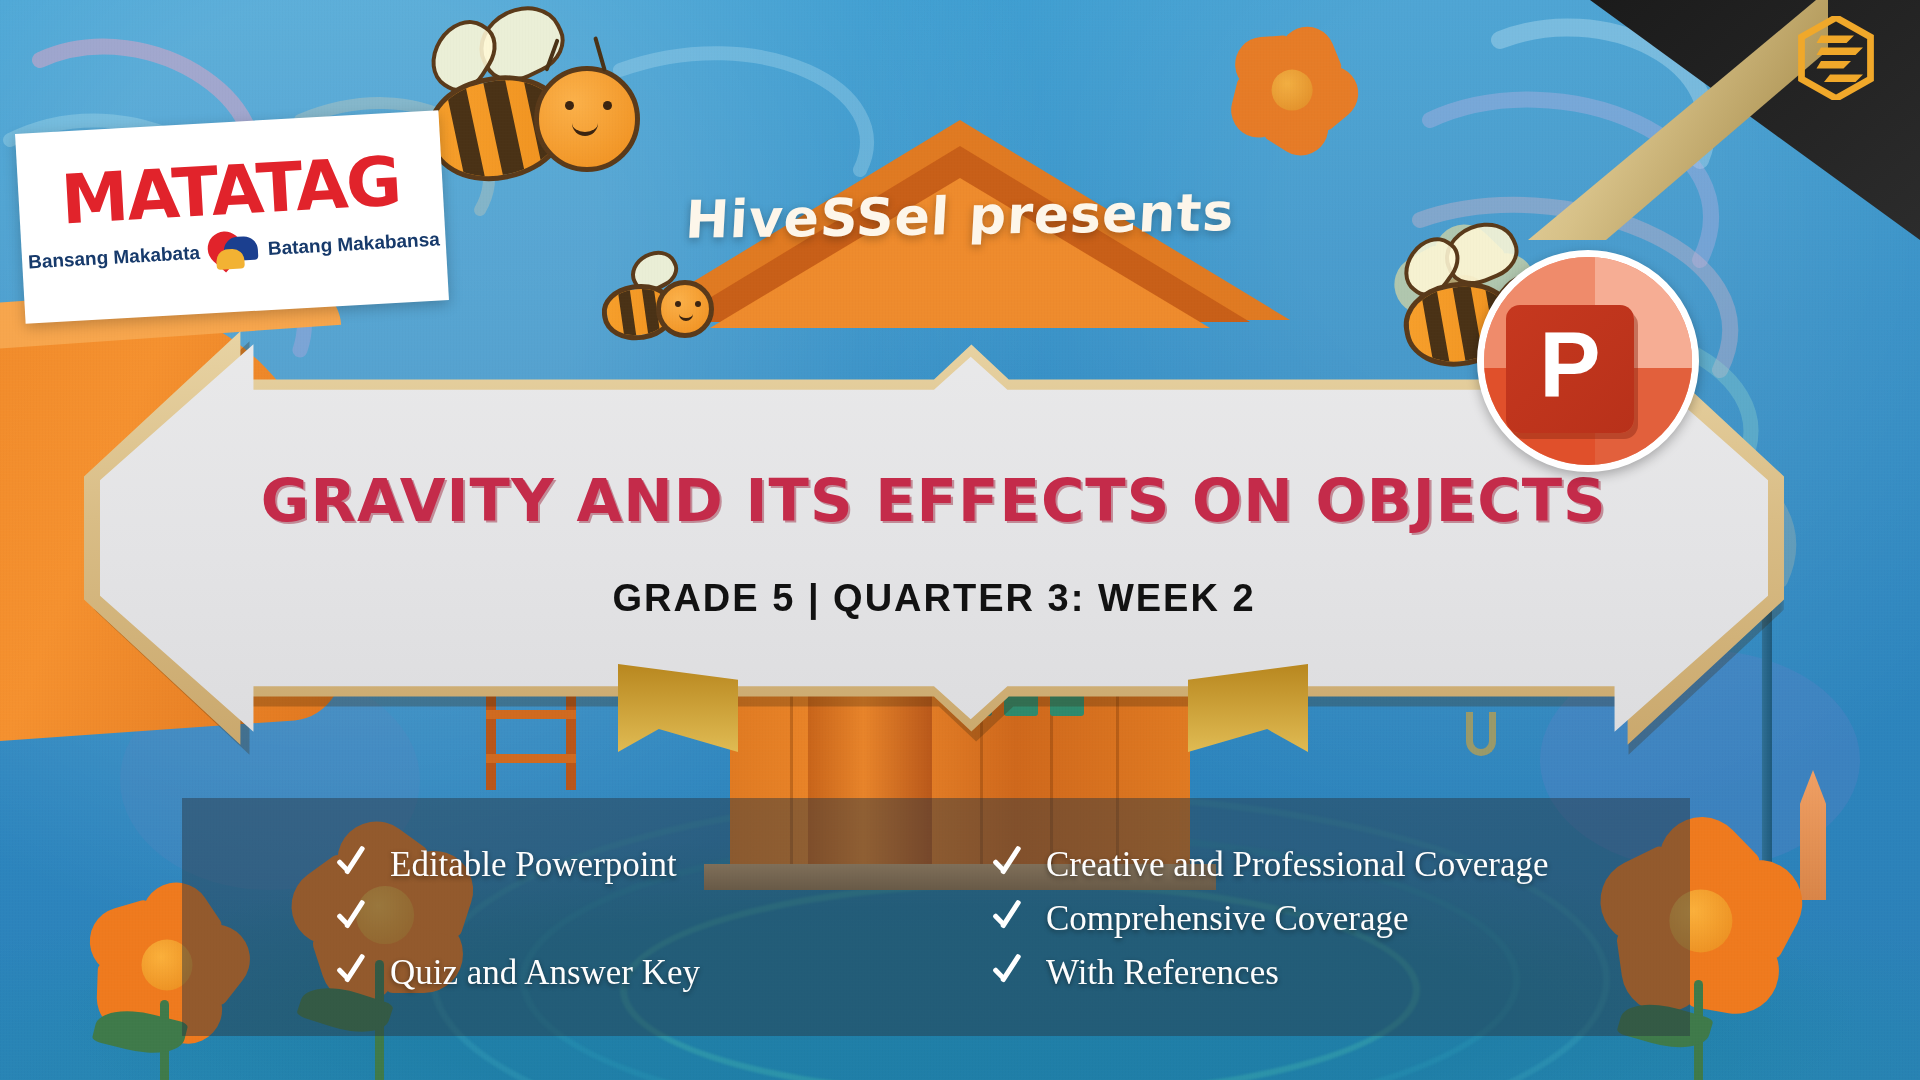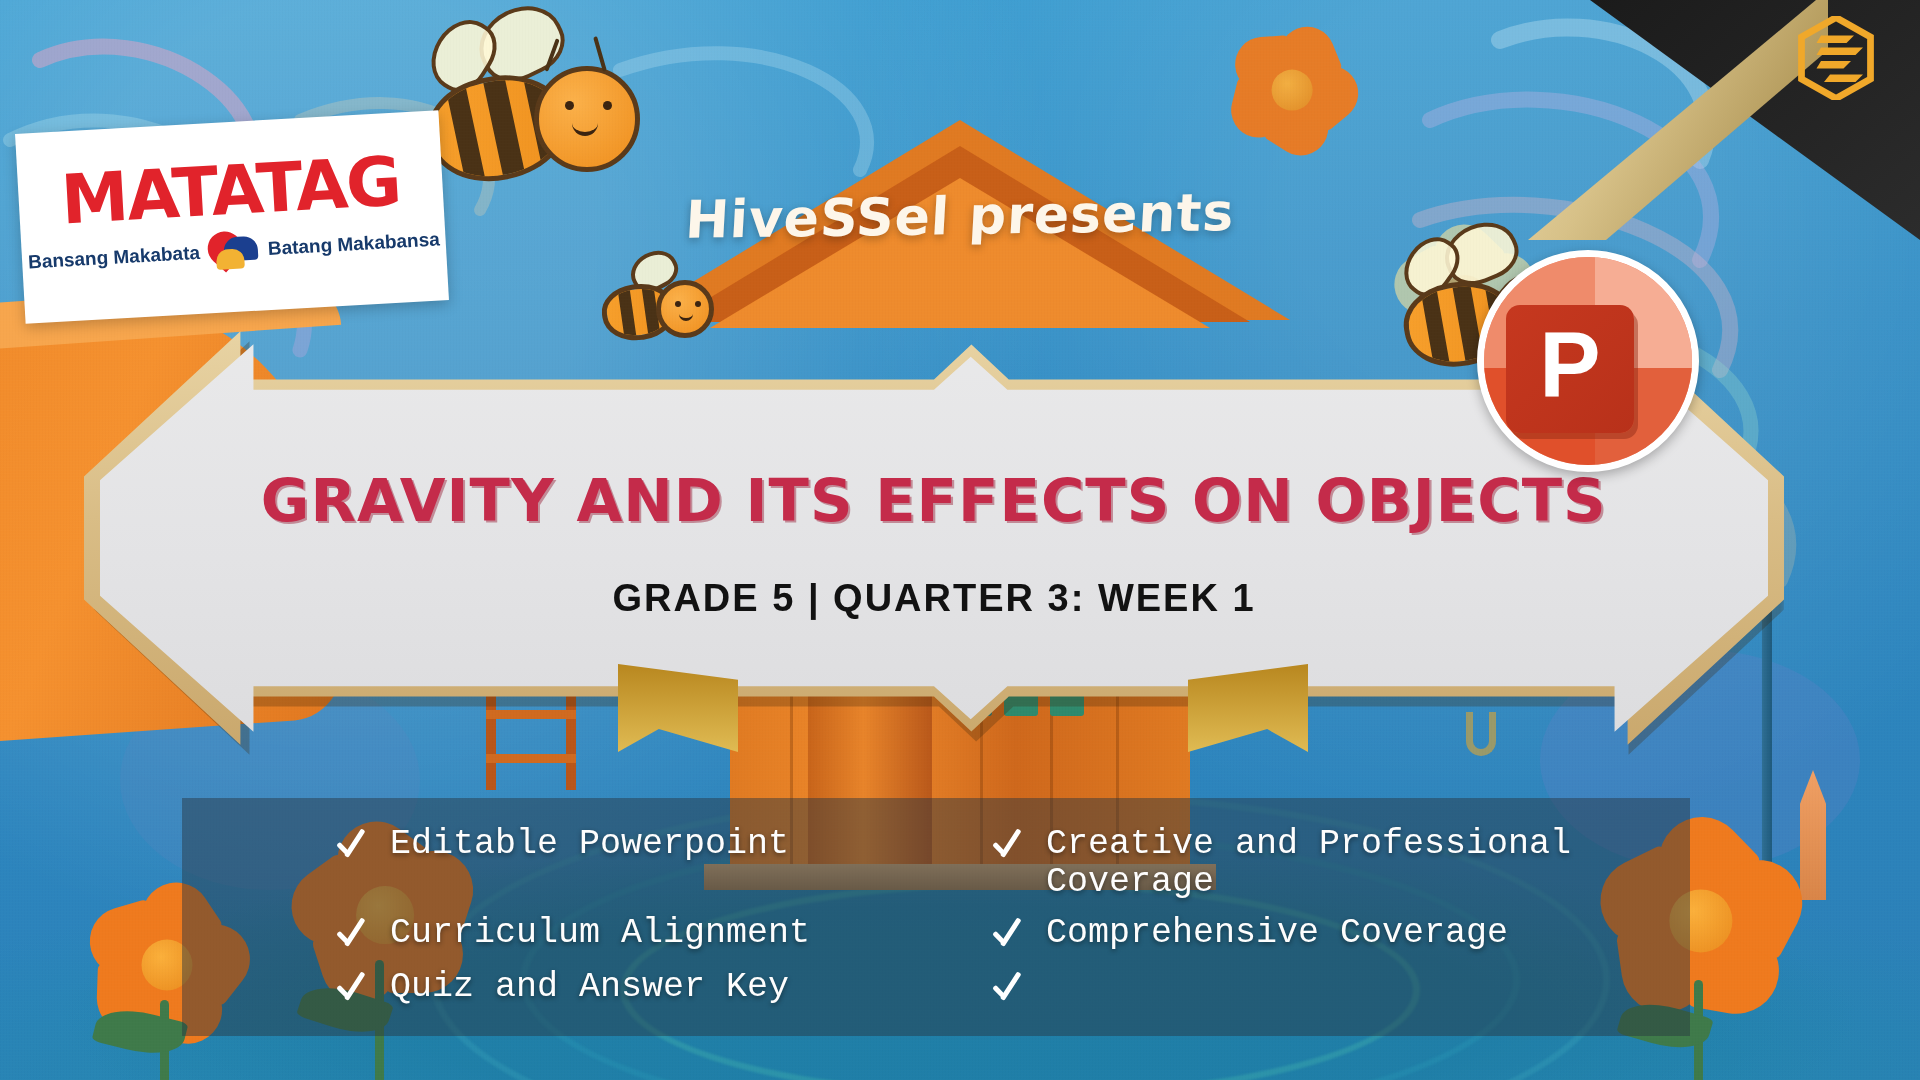--- a/index.html
+++ b/index.html
@@ -222,23 +222,23 @@
   }
 
   
   .features{
     position:absolute; left:182px; top:798px; width:1508px; height:238px;
     background:rgba(40,52,64,.46);
     display:grid; grid-template-columns:1fr 1fr; align-content:center;
     padding:14px 46px 14px 150px; row-gap:12px;
   }
   .feat{
-    display:flex; align-items:flex-start; gap:16px;
+    display:flex; align-items:flex-end; gap:16px;
     font-size:35px; color:#fdfdfd;
-    font-family:Liberation Mono, monospace;
+    font-family:Liberation Serif, serif;
     text-shadow:0 2px 5px rgba(0,0,0,.45);
     line-height:1.1;
   }
   .check{
     flex:none; width:42px; height:42px; position:relative;
   }
   .check::before{
     content:""; position:absolute; left:6px; top:16px;
     width:14px; height:5px; background:#fff; border-radius:2px;
     transform:rotate(46deg); transform-origin:left center;
@@ -484,52 +484,52 @@
       <span>Batang Makabansa</span>
     </div>
   </div>
 
   <div class="banner-wrap">
     <div class="banner-shadow"></div>
     <div class="banner-gold"></div>
     <div class="banner-inner"></div>
     <div class="banner-content">
       <div class="slide-title">GRAVITY AND ITS EFFECTS ON OBJECTS</div>
-      <div class="slide-sub">GRADE 5 | QUARTER 3: WEEK 1</div>
+      <div class="slide-sub">GRADE 5 | QUARTER 3: WEEK 2</div>
     </div>
   </div>
 
   <div class="ribbon">
     <div class="rb-tail l"></div>
     <div class="rb-tail r"></div>
   </div>
 
   <div class="features">
     <div class="feat">
       <span class="check"></span>
       <span>Editable Powerpoint</span>
     </div>
     <div class="feat">
       <span class="check"></span>
       <span>Creative and Professional Coverage</span>
     </div>
     <div class="feat">
       <span class="check"></span>
-      <span>Curriculum Alignment</span>
     </div>
     <div class="feat">
       <span class="check"></span>
       <span>Comprehensive Coverage</span>
     </div>
     <div class="feat">
       <span class="check"></span>
       <span>Quiz and Answer Key</span>
     </div>
     <div class="feat">
       <span class="check"></span>
+      <span>With References</span>
     </div>
   </div>
 
   <div class="ppt">
     <div class="ppt-q" style="left:0;   top:0;   width:111px; height:111px; background:#ef8b6b;"></div>
     <div class="ppt-q" style="left:111px;top:0;   width:111px; height:111px; background:#f6ad94;"></div>
     <div class="ppt-q" style="left:0;   top:111px;width:111px; height:111px; background:#e0502b;"></div>
     <div class="ppt-q" style="left:111px;top:111px;width:111px;height:111px; background:#e2603c;"></div>
     <div class="ppt-tile">
       <span class="ppt-p">P</span>

